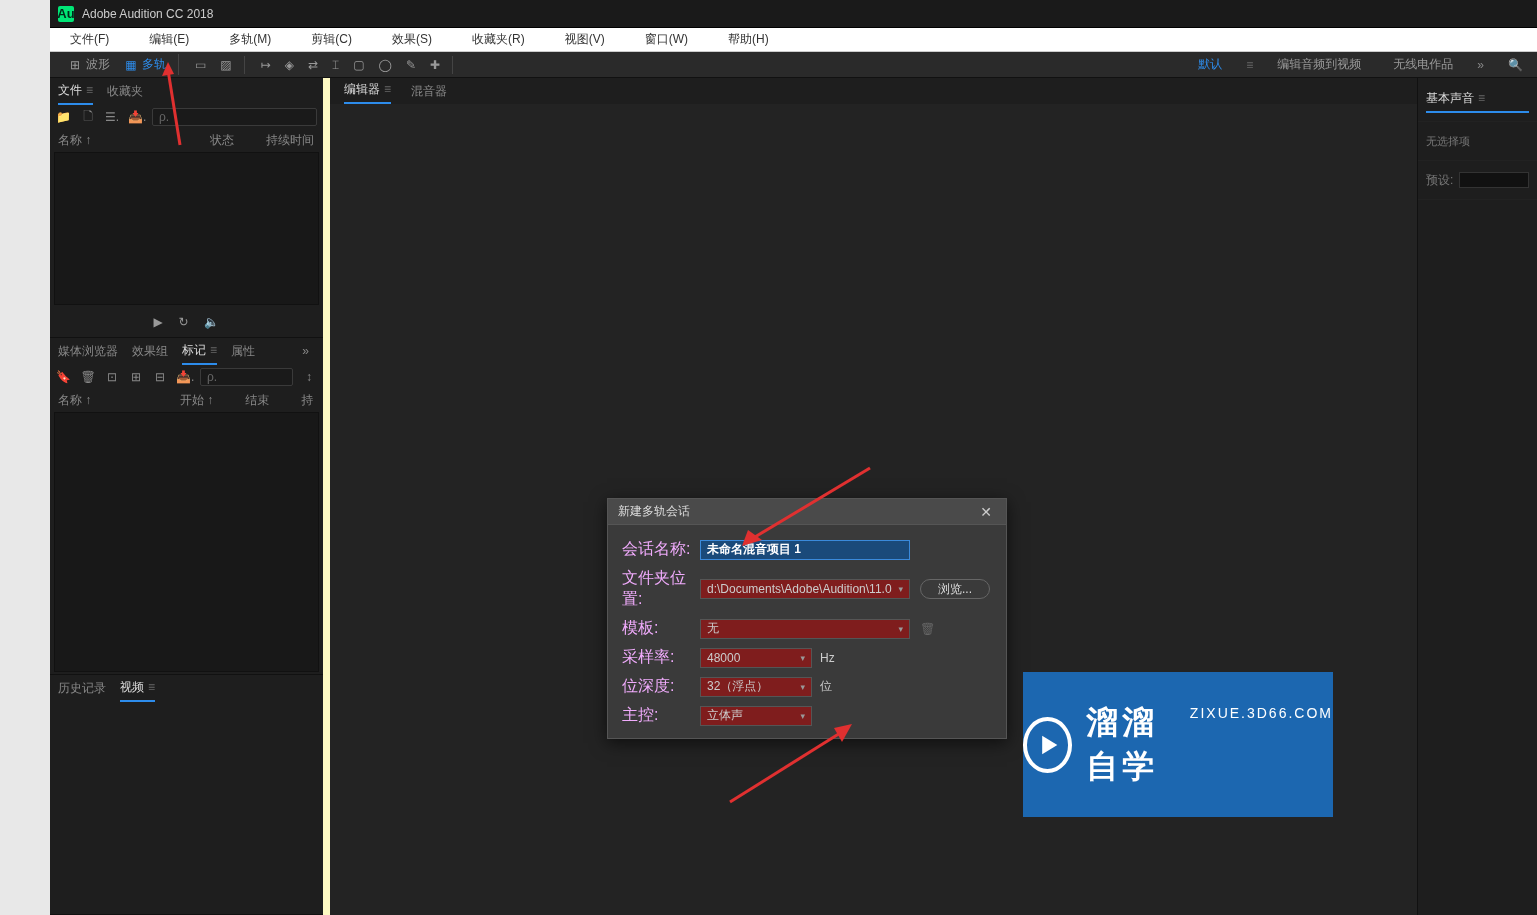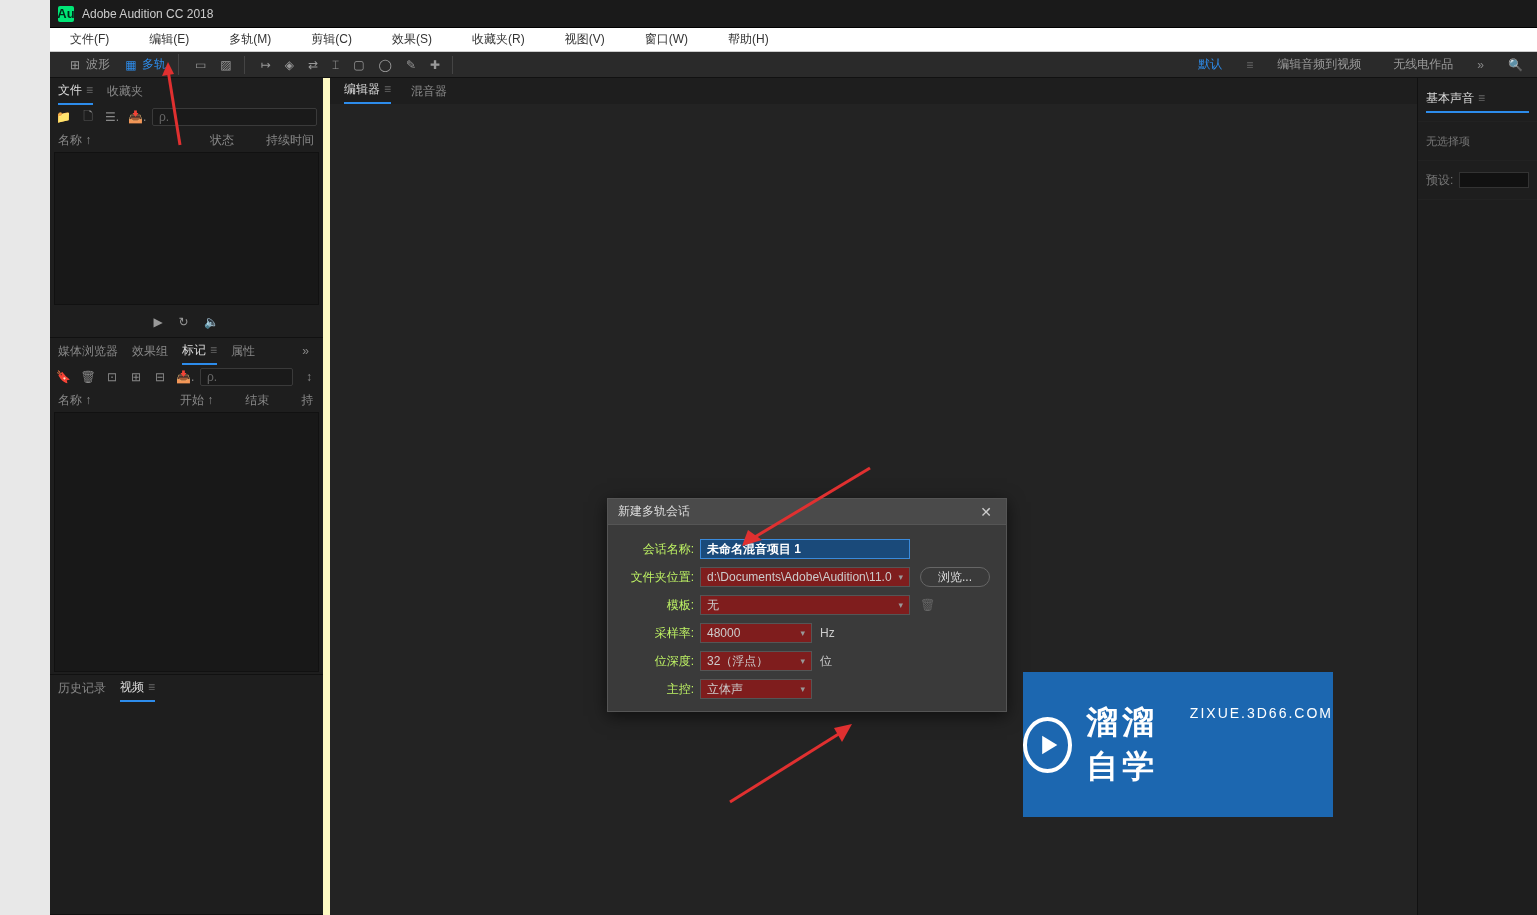--- a/index.html
+++ b/index.html
@@ -43,21 +43,21 @@
 .center-body{flex:1;background:#232323}
 .right-col{width:120px;border-left:1px solid #111;display:flex;flex-direction:column}
 .right-section{padding:8px;color:#888;border-bottom:1px solid #222}
 .right-row{display:flex;align-items:center;height:22px;font-size:11px;color:#777}
 .right-row .val-box{margin-left:6px;background:#111;height:16px;flex:1;border:1px solid #333}
 .dialog{position:absolute;left:607px;top:498px;width:400px;background:#3a3a3a;border:1px solid #555;box-shadow:0 4px 16px rgba(0,0,0,.6)}
 .dialog-title{height:26px;background:#4a4a4a;display:flex;align-items:center;padding:0 10px;color:#ddd;border-bottom:1px solid #555}
 .dialog-close{margin-left:auto;cursor:pointer;color:#ccc;font-size:14px;padding:0 4px}
 .dialog-body{padding:14px 14px 4px}
 .form-row{display:flex;align-items:center;margin-bottom:8px}
-.form-label{width:72px;text-align:right;color:#bef264;margin-right:6px;font-size:12px}
+.form-label{width:72px;color:#f0abfc;margin-right:6px;font-size:16px}
 .form-input{background:#222;border:1px solid #555;color:#ccc;height:20px;padding:0 6px;font-size:12px}
 .form-input.selected{background:#1a4a7a;border:1px solid #3a8adb;color:#fff}
 .form-dropdown{background:#7f1d1d;border:1px solid #555;color:#ccc;height:20px;display:flex;align-items:center;padding:8px 6px;position:relative;cursor:pointer}
 .form-dropdown .caret{position:absolute;right:6px;color:#999;font-size:9px}
 .form-unit{color:#ccc;margin-left:8px}
 .browse-btn{background:#3a3a3a;border:1px solid #666;border-radius:10px;color:#ddd;height:20px;width:70px;margin-left:10px;cursor:pointer;display:flex;align-items:center;justify-content:center}
 .trash-ico{color:#666;margin-left:10px;cursor:pointer}
 .dialog-buttons{display:flex;justify-content:flex-end;gap:10px;padding:8px 14px 14px}
 .dlg-btn{width:70px;height:20px;border-radius:10px;border:1px solid #666;background:#3a3a3a;color:#ddd;cursor:pointer;display:flex;align-items:center;justify-content:center}
 .arrow{position:absolute;pointer-events:none}

